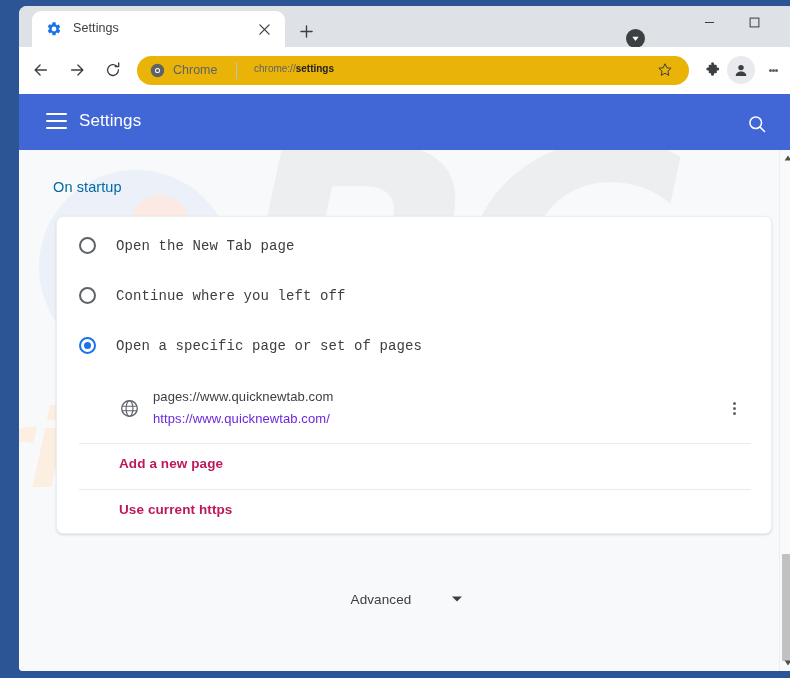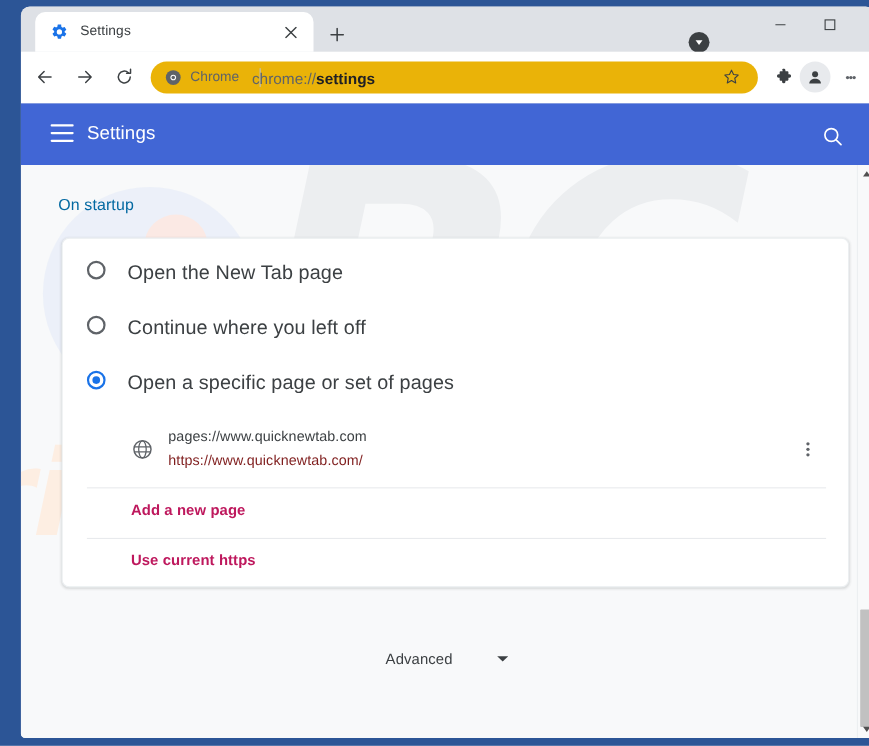--- a/index.html
+++ b/index.html
@@ -103,22 +103,22 @@
   #omnibox-chrome-label {
     position: absolute; left: 36px; top: 7px;
     font-size: 12.5px; color: #5f6368;
   }
   #omnibox-divider {
     position: absolute; left: 99px; top: 6px;
     width: 1px; height: 17px;
     background: #bdc1c6;
   }
   #omnibox-url {
-    position: absolute; left: 92px; top: 7px;
-    font-size: 14px; color: #5f6368;
+    position: absolute; left: 117px; top: 7px;
+    font-size: 10px; color: #5f6368;
     white-space: nowrap;
   }
   #omnibox-url b { color: #202124; font-weight: 700; }
   #star-icon-btn {
     position: absolute; left: 634px; top: 11px;
     width: 24px; height: 24px;
     display: flex; align-items: center; justify-content: center;
   }
   #ext-icon-btn {
     position: absolute; left: 681px; top: 11px;
@@ -257,41 +257,42 @@
   }
   .radio-outer.checked { border-color: #1a73e8; }
   .radio-inner {
     position: absolute; left: 3px; top: 3px;
     width: 7px; height: 7px;
     border-radius: 50%;
     background: #1a73e8;
   }
   .radio-label {
     position: absolute; left: 59px; top: 17px;
-    font-size: 18px; color: #3c4043;
-    letter-spacing: .1px;
+    font-size: 14px; color: #3c4043;
+    letter-spacing: .1px;
+    font-family: Liberation Mono, monospace;
   }
 
   
   #url-entry {
     position: absolute; left: 0; top: 159px;
     width: 716px; height: 63px;
   }
   #url-globe {
     position: absolute; left: 63px; top: 23px;
     width: 19px; height: 19px;
   }
   #url-primary {
     position: absolute; left: 96px; top: 13px;
     font-size: 13px; color: #3c4043;
     letter-spacing: .1px;
   }
   #url-secondary {
     position: absolute; left: 96px; top: 35px;
-    font-size: 13px; color: #7f1d1d;
+    font-size: 13px; color: #6d28d9;
     letter-spacing: .1px;
   }
   #url-more-btn {
     position: absolute; left: 665px; top: 20px;
     width: 24px; height: 24px;
     display: flex; flex-direction: column;
     align-items: center; justify-content: center;
   }
 
   .card-divider {

